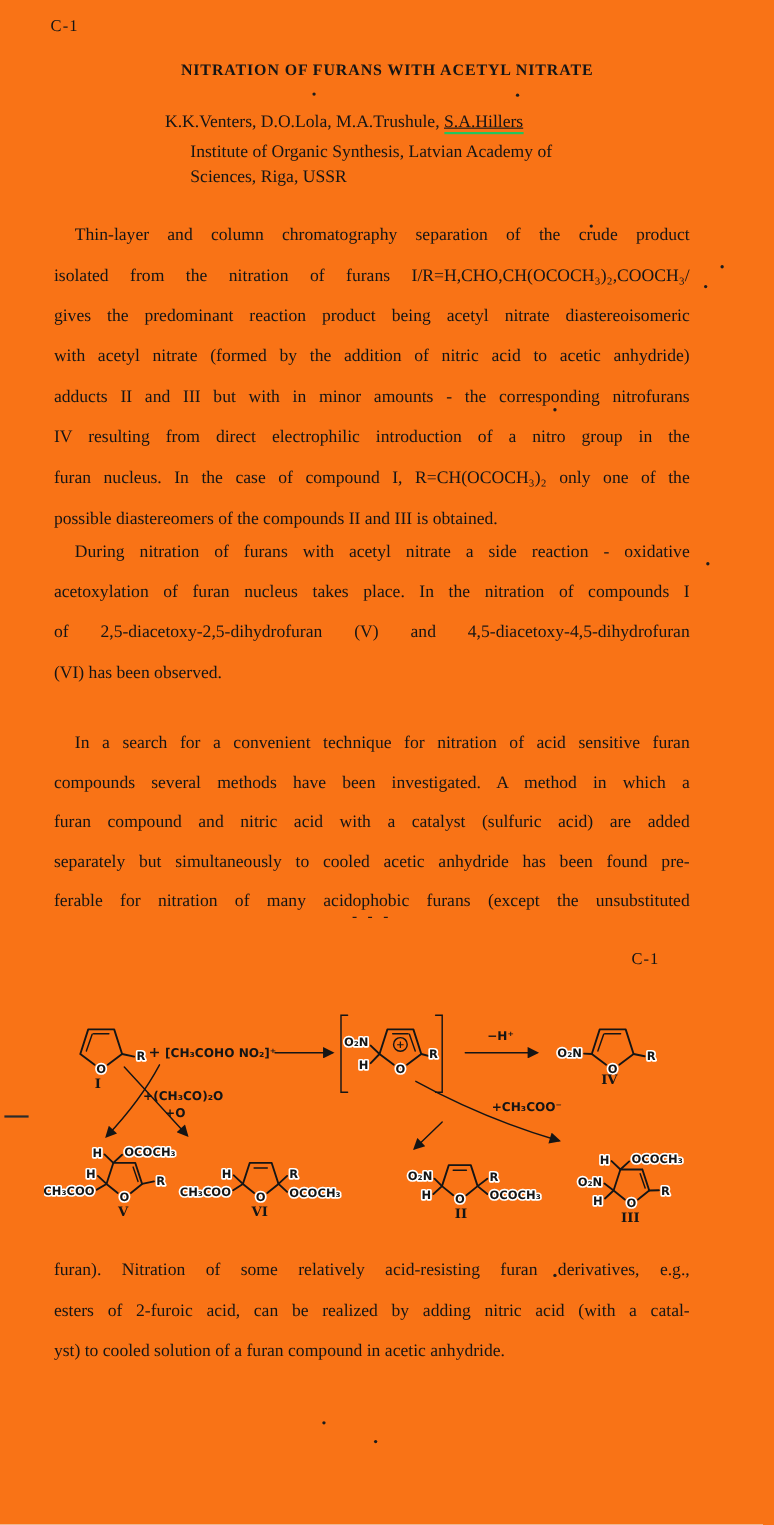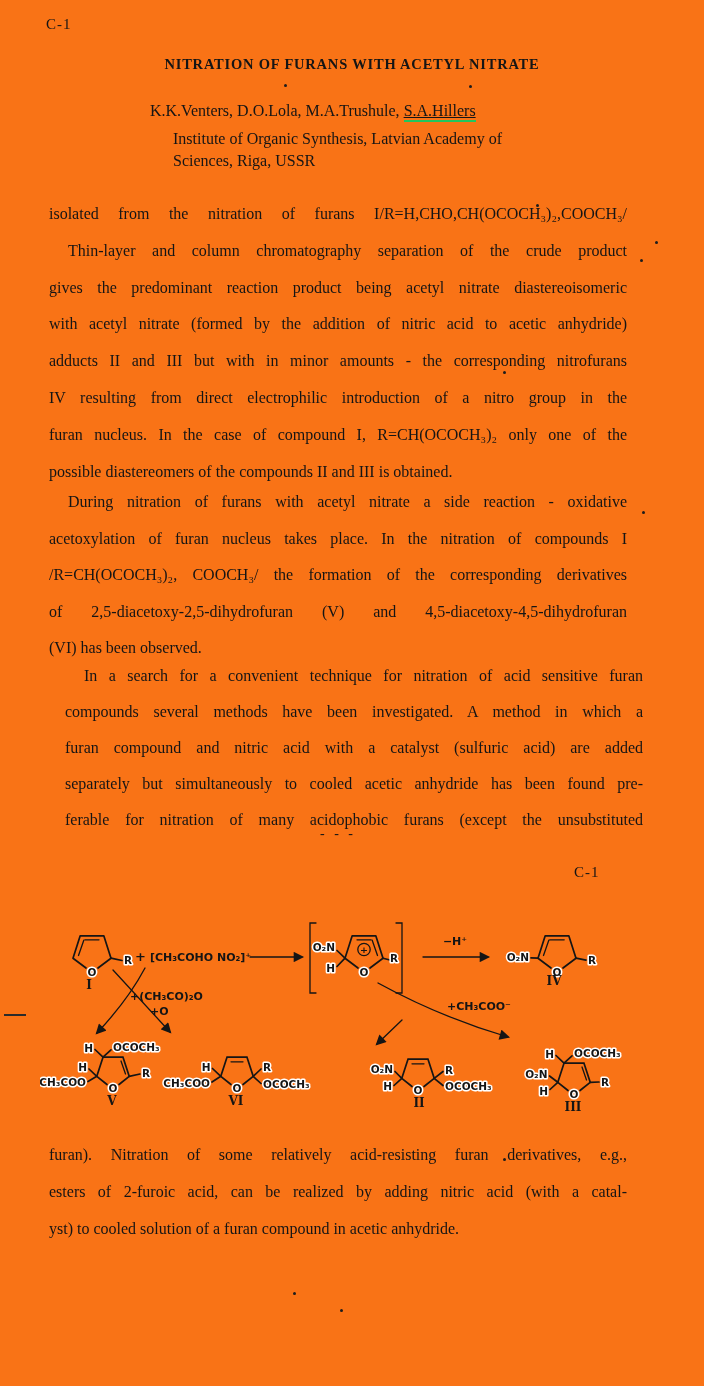--- a/index.html
+++ b/index.html
@@ -17,21 +17,21 @@
   }
   .authors { top:102px; left:150px; font-size:16px; }
   .authors .ul { border-bottom:2px solid #22c55e; padding-bottom:1px;text-decoration:underline; }
   .affil { top:128px; left:150px; font-size:16px; line-height:22px;margin-left:23px; }
   .para { left:49px; width:578px; font-size:16px; }
   .para .line { text-align:justify; }
   .para .line.jl { text-align-last:justify; }
   .para .line.indent { text-indent:19px; }
   .p1 { top:196px; line-height:36.8px; }
   .p2 { top:484px; line-height:36.5px; }
-  .p3 { top:658px; line-height:36px;margin-left:16px; }
+  .p3 { top:658px; line-height:36px; }
   .pfooter { top:1136px; line-height:37px; }
   .sep { top:826px; left:49px; width:578px; text-align:center; font-size:14px; letter-spacing:3px; }
   .margin-dash { top:1014px; left:4px; width:22px; height:2px; background:#2b2b2b; }
   .speck { width:3px; height:3px; background:#1c1c1c; border-radius:50%; }
   svg.scheme { position:absolute; left:40px; top:905px; width:660px; height:215px; }
   .bond { stroke:#151515; stroke-width:1.7; fill:none; stroke-linecap:round; }
   .thin { stroke-width:1.3; }
   .atom {
     font-family:"DejaVu Sans","Liberation Sans",sans-serif;
     font-size:10.5px; font-weight:bold; fill:#151515;
@@ -50,34 +50,33 @@
   <div class="abs title">NITRATION OF FURANS WITH ACETYL NITRATE</div>
 
   <div class="abs authors"><span>K.K.Venters, D.O.Lola, M.A.Trushule, </span><span class="ul">S.A.Hillers</span></div>
 
   <div class="abs affil">
     <div class="line">Institute of Organic Synthesis, Latvian Academy of</div>
     <div class="line">Sciences, Riga, USSR</div>
   </div>
 
   <div class="abs para p1">
+    <div class="line jl indent">Thin-layer and column chromatography separation of the crude product</div>
     <div class="line jl">isolated from the nitration of furans I/R=H,CHO,CH(OCOCH₃)₂,COOCH₃/</div>
-    <div class="line jl indent">Thin-layer and column chromatography separation of the crude product</div>
     <div class="line jl">gives the predominant reaction product being acetyl nitrate diastereoisomeric</div>
     <div class="line jl">with acetyl nitrate (formed by the addition of nitric acid to acetic anhydride)</div>
     <div class="line jl">adducts II and III but with in minor amounts - the corresponding nitrofurans</div>
     <div class="line jl">IV resulting from direct electrophilic introduction of a nitro group in the</div>
     <div class="line jl">furan nucleus. In the case of compound I, R=CH(OCOCH₃)₂ only one of the</div>
     <div class="line">possible diastereomers of the compounds II and III is obtained.</div>
   </div>
 
   <div class="abs para p2">
     <div class="line jl indent">During nitration of furans with acetyl nitrate a side reaction - oxidative</div>
     <div class="line jl">acetoxylation of furan nucleus takes place. In the nitration of compounds I</div>
-    <div class="line jl">/R=CH(OCOCH₃)₂, COOCH₃/ the formation of the corresponding derivatives</div>
     <div class="line jl">of 2,5-diacetoxy-2,5-dihydrofuran (V) and 4,5-diacetoxy-4,5-dihydrofuran</div>
     <div class="line">(VI) has been observed.</div>
   </div>
 
   <div class="abs para p3">
     <div class="line jl indent">In a search for a convenient technique for nitration of acid sensitive furan</div>
     <div class="line jl">compounds several methods have been investigated. A method in which a</div>
     <div class="line jl">furan compound and nitric acid with a catalyst (sulfuric acid) are added</div>
     <div class="line jl">separately but simultaneously to cooled acetic anhydride has been found pre-</div>
     <div class="line jl">ferable for nitration of many acidophobic furans (except the unsubstituted</div>

